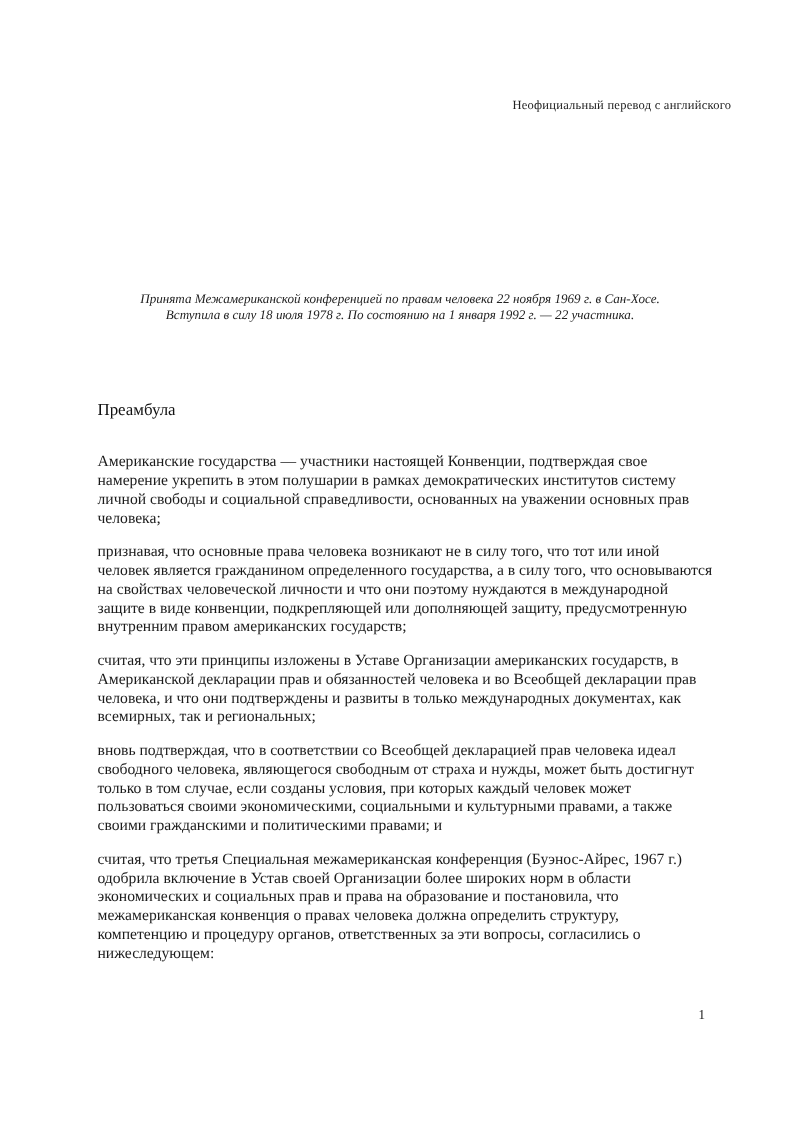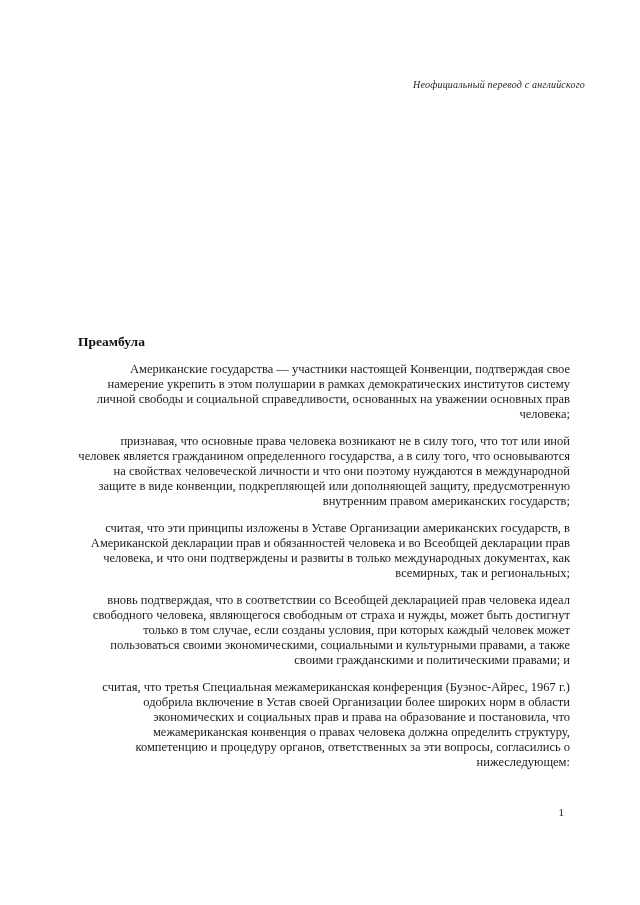--- a/index.html
+++ b/index.html
@@ -13,21 +13,20 @@
     height: 905px;
     background: #ffffff;
     font-family: "Liberation Serif", serif;
     color: #1b1b1b;
     overflow: hidden;
   }
   .header-note {
     position: absolute;
     top: 79px;
     right: 55px;
-    font-style: italic;
     font-size: 10px;
     letter-spacing: 0.2px;
     color: #222222;
   }
   .doc-title {
     position: absolute;
     top: 200px;
     left: 0;
     width: 100%;
     margin: 0;
@@ -42,35 +41,35 @@
     left: 75px;
     width: 490px;
     text-align: center;
     font-style: italic;
     font-size: 10.5px;
     line-height: 13px;
     color: #222222;
   }
   .section-heading {
     position: absolute;
-    top: 334px;
+    top: 320px;
     left: 78px;
     margin: 0;
     font-size: 13.5px;
-    font-weight: bold;
+    font-weight: normal;
     color: #111111;
   }
   .body-text {
     position: absolute;
     top: 362px;
     left: 78px;
     width: 492px;
     font-size: 12.5px;
     line-height: 15px;
-    text-align: right;
+    text-align: left;
     color: #1b1b1b;
   }
   .body-text p {
     margin: 0 0 12px 0;
   }
   .page-number {
     position: absolute;
     top: 806px;
     left: 78px;
     width: 486px;
@@ -80,20 +79,24 @@
   }
 </style>
 </head>
 <body>
 
 <div class="page">
 
   <div class="header-note">Неофициальный перевод с английского</div>
 
 
+  <div class="doc-subtitle">
+    <div>Принята Межамериканской конференцией по правам человека 22 ноября 1969 г. в Сан-Хосе.</div>
+    <div>Вступила в силу 18 июля 1978 г. По состоянию на 1 января 1992 г. — 22 участника.</div>
+  </div>
 
   <h2 class="section-heading">Преамбула</h2>
 
   <div class="body-text">
     <p>Американские государства — участники настоящей Конвенции, подтверждая свое намерение укрепить в этом полушарии в рамках демократических институтов систему личной свободы и социальной справедливости, основанных на уважении основных прав человека;</p>
     <p>признавая, что основные права человека возникают не в силу того, что тот или иной человек является гражданином определенного государства, а в силу того, что основываются на свойствах человеческой личности и что они поэтому нуждаются в международной защите в виде конвенции, подкрепляющей или дополняющей защиту, предусмотренную внутренним правом американских государств;</p>
     <p>считая, что эти принципы изложены в Уставе Организации американских государств, в Американской декларации прав и обязанностей человека и во Всеобщей декларации прав человека, и что они подтверждены и развиты в только международных документах, как всемирных, так и региональных;</p>
     <p>вновь подтверждая, что в соответствии со Всеобщей декларацией прав человека идеал свободного человека, являющегося свободным от страха и нужды, может быть достигнут только в том случае, если созданы условия, при которых каждый человек может пользоваться своими экономическими, социальными и культурными правами, а также своими гражданскими и политическими правами; и</p>
     <p>считая, что третья Специальная межамериканская конференция (Буэнос-Айрес, 1967 г.) одобрила включение в Устав своей Организации более широких норм в области экономических и социальных прав и права на образование и постановила, что межамериканская конвенция о правах человека должна определить структуру, компетенцию и процедуру органов, ответственных за эти вопросы, согласились о нижеследующем:</p>
   </div>

